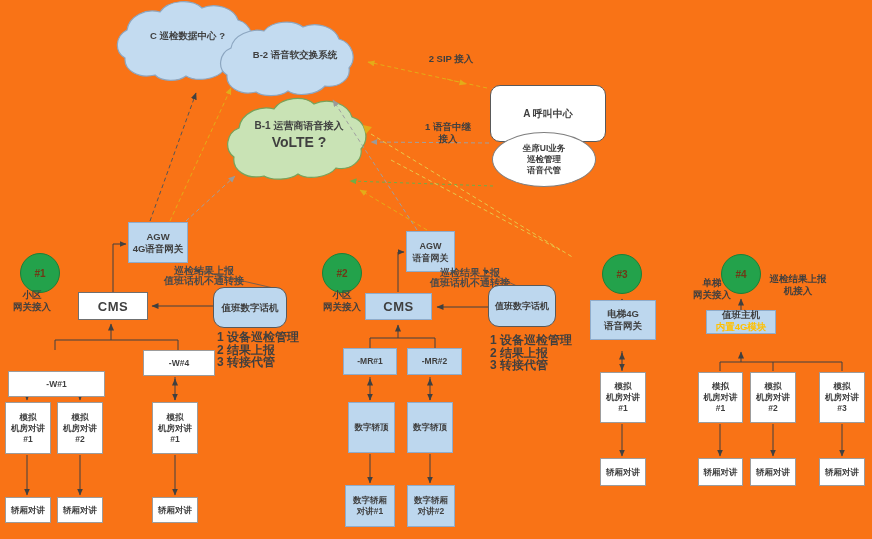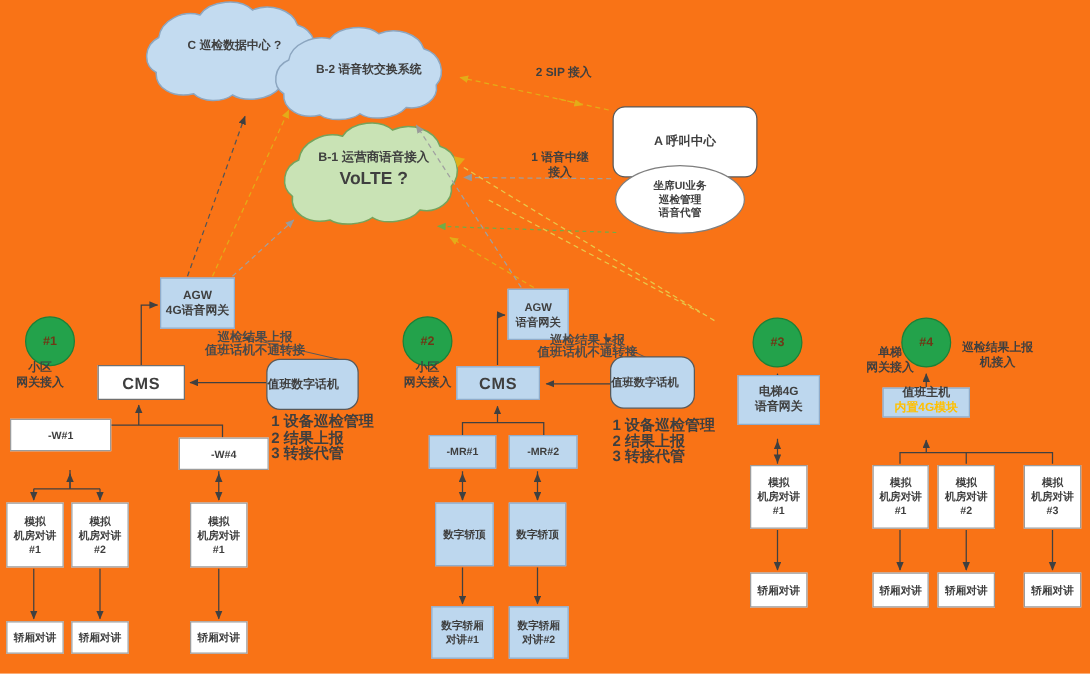--- a/index.html
+++ b/index.html
@@ -8,21 +8,21 @@
   .abs{position:absolute;}
   svg.layer{position:absolute;left:0;top:0;}
   .lbl{font-size:9.5px;font-weight:bold;text-align:center;line-height:12px;}
   .small{font-size:8.5px;font-weight:bold;text-align:center;line-height:11px;}
   .note{font-size:10px;font-weight:bold;text-align:center;line-height:10px;color:#4a4a4a;}
   .box{position:absolute;background:#fff;border:1px solid #9c9c9c;box-sizing:border-box;
        display:flex;flex-direction:column;align-items:center;justify-content:center;}
   .bbox{position:absolute;background:#bdd7ee;border:1px solid #8faccb;box-sizing:border-box;
        display:flex;flex-direction:column;align-items:center;justify-content:center;}
   .rbox{position:absolute;background:#bdd7ee;border:1.4px solid #595959;border-radius:11px;box-sizing:border-box;
-       display:flex;align-items:center;justify-content:flex-start;}
+       display:flex;align-items:center;justify-content:center;}
   .badge{position:absolute;width:40px;height:40px;border-radius:50%;background:#23a24b;border:1px solid #1b8038;
        display:flex;align-items:center;justify-content:center;font-size:10px;font-weight:bold;color:#6d3a17;box-sizing:border-box;}
   .cms{font-size:13px;font-weight:bold;letter-spacing:.5px;}
   .funcs div{font-size:12px;font-weight:bold;line-height:12.5px;text-align:left;}
   .cloudlbl{position:absolute;text-align:center;font-weight:bold;}
   .orange{color:#ffc000;}
 </style>
 </head>
 <body>
 
@@ -147,21 +147,21 @@
     <span class="cms">CMS</span>
   </div>
   <div class="rbox" style="left:213px;top:287px;width:74px;height:41px;">
     <span class="lbl">值班数字话机</span>
   </div>
   <div class="abs funcs" style="left:217px;top:331px;">
     <div>1 设备巡检管理</div>
     <div>2 结果上报</div>
     <div>3 转接代管</div>
   </div>
-  <div class="box" style="left:8px;top:335px;width:81px;height:26px;">
+  <div class="box" style="left:8px;top:371px;width:97px;height:26px;">
     <span class="small">-W#1</span>
   </div>
   <div class="box" style="left:143px;top:350px;width:72px;height:26px;">
     <span class="small">-W#4</span>
   </div>
   <div class="box" style="left:5px;top:402px;width:46px;height:52px;">
     <div class="small">模拟</div>
     <div class="small">机房对讲</div>
     <div class="small">#1</div>
   </div>

